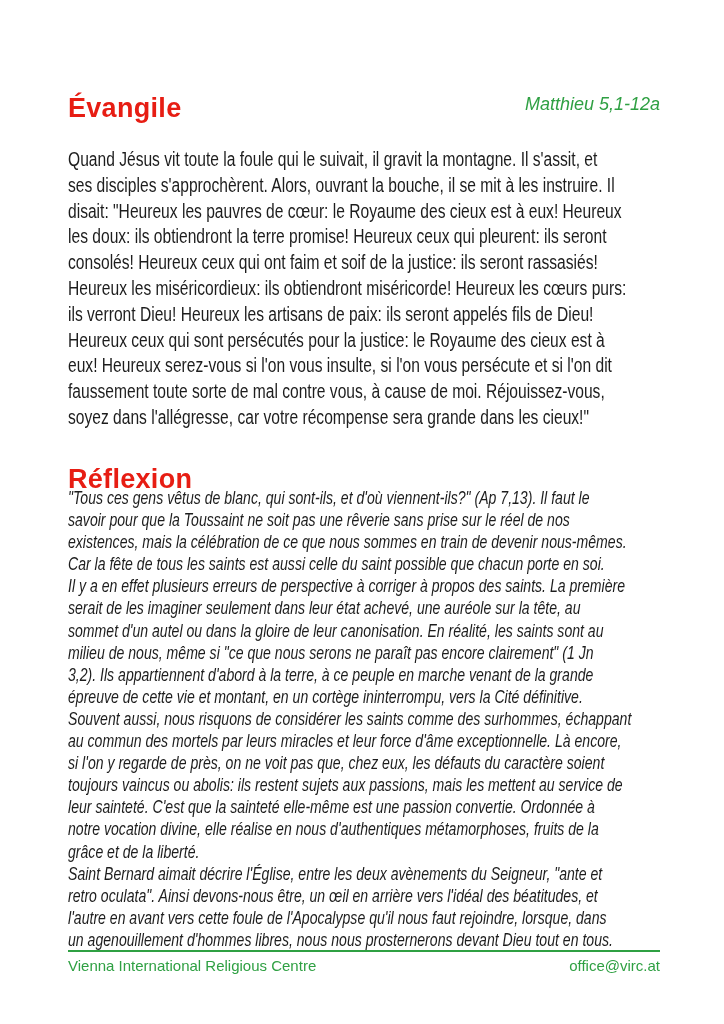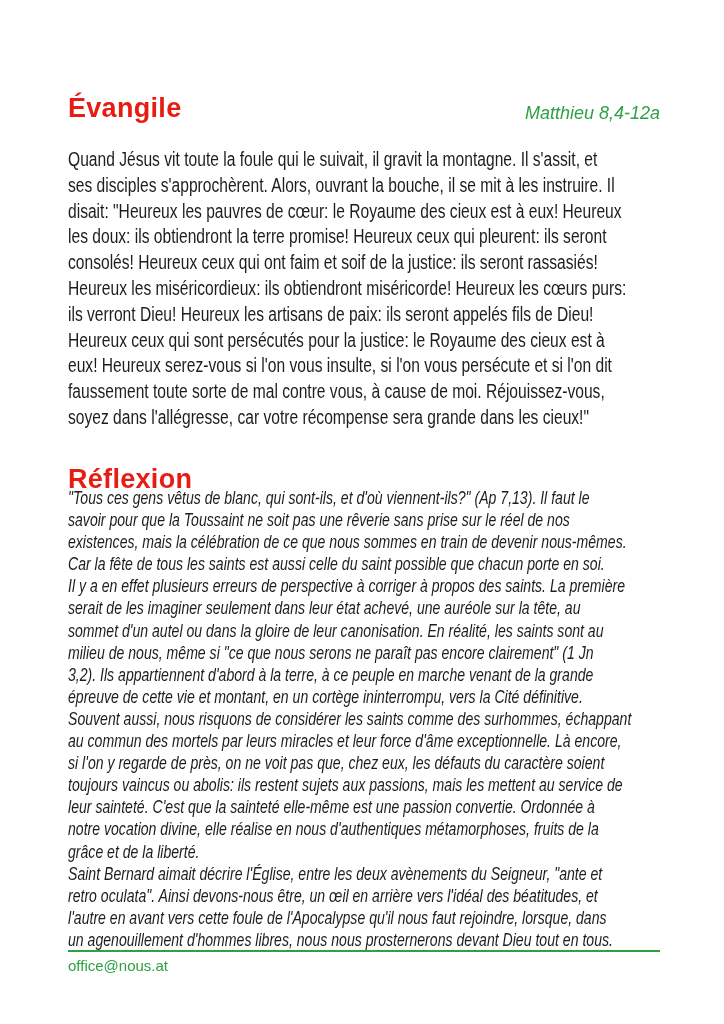--- a/index.html
+++ b/index.html
@@ -11,21 +11,21 @@
   .page{
     position:relative;
     width:724px;height:1024px;
     background:#ffffff;
     overflow:hidden;
     font-family:"Liberation Sans", sans-serif;
   }
   .col{position:absolute;left:68px;width:592px;}
   .header-row{
     top:94px;
-    display:flex;justify-content:space-between;align-items:flex-end;
+    display:flex;justify-content:space-between;align-items:flex-start;
   }
   .h-red{
     font-size:27px;font-weight:bold;color:var(--red);
     letter-spacing:.3px;margin:0;line-height:1.1;
   }
   .ref-green{
     font-size:18px;font-style:italic;color:var(--green);
     white-space:nowrap;
   }
   .gospel{
@@ -54,30 +54,31 @@
     font-size:15px;color:var(--green);
   }
 </style>
 </head>
 <body>
 
 <div class="page">
 
   <div class="col header-row">
     <h1 class="h-red">Évangile</h1>
-    <span class="ref-green">Matthieu 8,4-12a</span>
+    <span class="ref-green">Matthieu 5,1-12a</span>
   </div>
 
   <div class="col gospel">Quand Jésus vit toute la foule qui le suivait, il gravit la montagne. Il s'assit, et<br>ses disciples s'approchèrent. Alors, ouvrant la bouche, il se mit à les instruire. Il<br>disait: "Heureux les pauvres de cœur: le Royaume des cieux est à eux! Heureux<br>les doux: ils obtiendront la terre promise! Heureux ceux qui pleurent: ils seront<br>consolés! Heureux ceux qui ont faim et soif de la justice: ils seront rassasiés!<br>Heureux les miséricordieux: ils obtiendront miséricorde! Heureux les cœurs purs:<br>ils verront Dieu! Heureux les artisans de paix: ils seront appelés fils de Dieu!<br>Heureux ceux qui sont persécutés pour la justice: le Royaume des cieux est à<br>eux! Heureux serez-vous si l'on vous insulte, si l'on vous persécute et si l'on dit<br>faussement toute sorte de mal contre vous, à cause de moi. Réjouissez-vous,<br>soyez dans l'allégresse, car votre récompense sera grande dans les cieux!"</div>
 
   <div class="col header-row reflexion-head">
     <h1 class="h-red">Réflexion</h1>
   </div>
 
   <div class="col reflection">"Tous ces gens vêtus de blanc, qui sont-ils, et d'où viennent-ils?" (Ap 7,13). Il faut le<br>savoir pour que la Toussaint ne soit pas une rêverie sans prise sur le réel de nos<br>existences, mais la célébration de ce que nous sommes en train de devenir nous-mêmes.<br>Car la fête de tous les saints est aussi celle du saint possible que chacun porte en soi.<br>Il y a en effet plusieurs erreurs de perspective à corriger à propos des saints. La première<br>serait de les imaginer seulement dans leur état achevé, une auréole sur la tête, au<br>sommet d'un autel ou dans la gloire de leur canonisation. En réalité, les saints sont au<br>milieu de nous, même si "ce que nous serons ne paraît pas encore clairement" (1 Jn<br>3,2). Ils appartiennent d'abord à la terre, à ce peuple en marche venant de la grande<br>épreuve de cette vie et montant, en un cortège ininterrompu, vers la Cité définitive.<br>Souvent aussi, nous risquons de considérer les saints comme des surhommes, échappant<br>au commun des mortels par leurs miracles et leur force d'âme exceptionnelle. Là encore,<br>si l'on y regarde de près, on ne voit pas que, chez eux, les défauts du caractère soient<br>toujours vaincus ou abolis: ils restent sujets aux passions, mais les mettent au service de<br>leur sainteté. C'est que la sainteté elle-même est une passion convertie. Ordonnée à<br>notre vocation divine, elle réalise en nous d'authentiques métamorphoses, fruits de la<br>grâce et de la liberté.<br>Saint Bernard aimait décrire l'Église, entre les deux avènements du Seigneur, "ante et<br>retro oculata". Ainsi devons-nous être, un œil en arrière vers l'idéal des béatitudes, et<br>l'autre en avant vers cette foule de l'Apocalypse qu'il nous faut rejoindre, lorsque, dans<br>un agenouillement d'hommes libres, nous nous prosternerons devant Dieu tout en tous.</div>
 
   <div class="col footer-rule"></div>
 
   <div class="col footer-row">
-    <span>office@nous.at</span>
+    <span>Vienna International Religious Centre</span>
+    <span>office@virc.at</span>
   </div>
 
 </div>
 
 </body></html>

